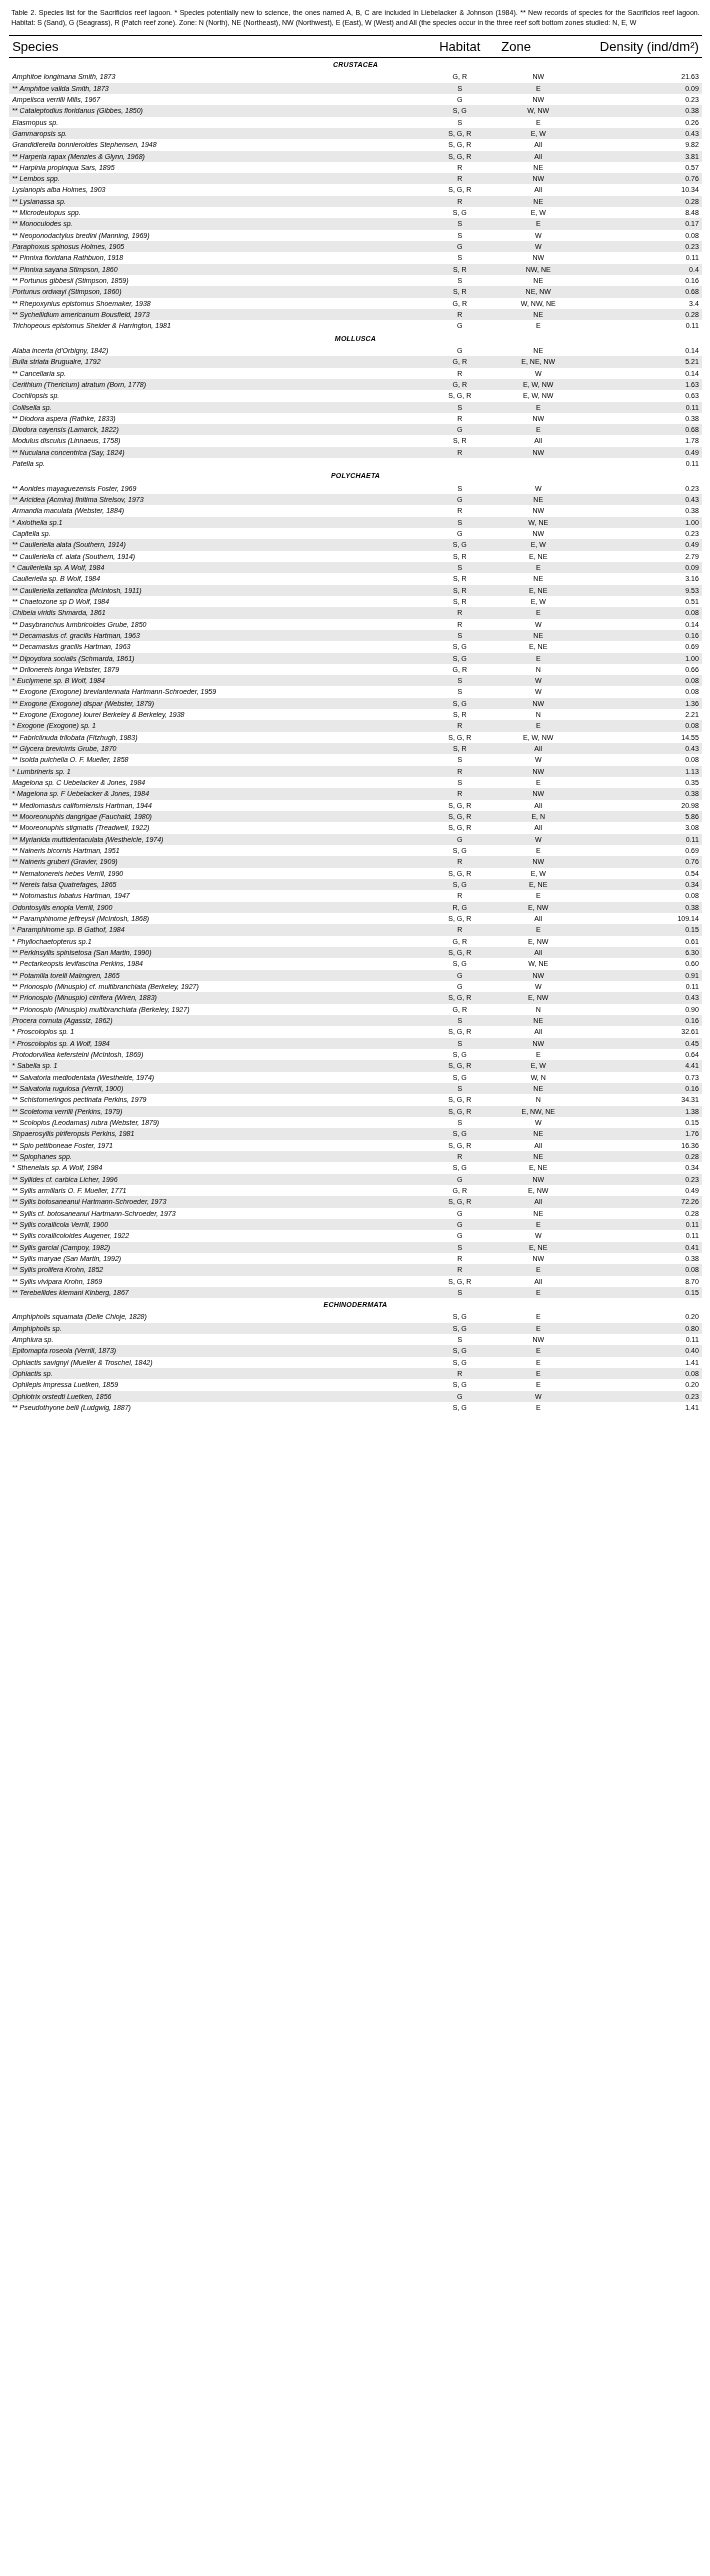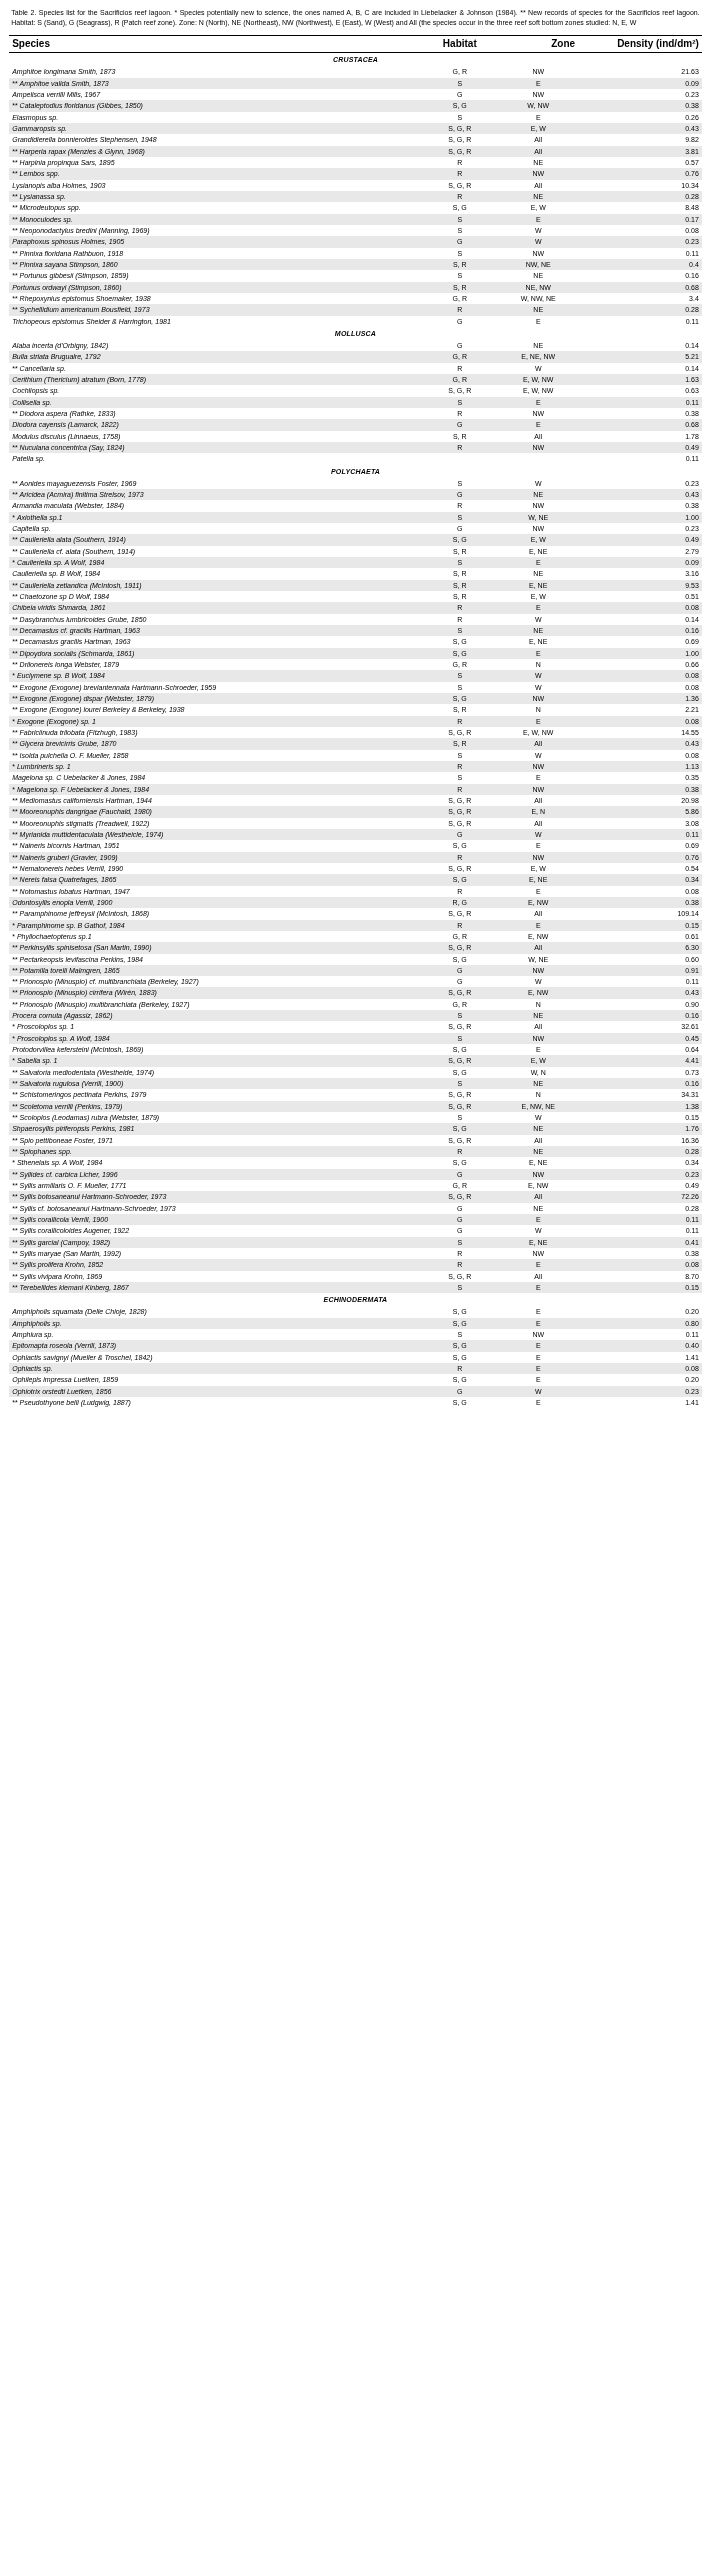--- a/index.html
+++ b/index.html
@@ -28,31 +28,31 @@
     border-collapse: collapse;
     width: 100%;
     font-size: 7px;
   }
   table.species th, table.species td {
     padding: 0px 2.8px;
     line-height: 1.62;
     vertical-align: baseline;
   }
   thead th {
-    font-weight: bold;
-    font-size: 10px;
+    font-weight: normal;
+    font-size: 13px;
     border-top: 0.9px solid #000;
     border-bottom: 0.9px solid #000;
     padding-top: 1.9px;
     padding-bottom: 1.9px;
     background: #fff;
   }
   th.c-species { text-align: left; width: 386px; }
   th.c-habitat { width: 68px; }
-  th.c-zone    { text-align: right; width: 70px; }
+  th.c-zone    { text-align: left; width: 70px; }
   th.c-density { text-align: right; width: 112px; }
 
   td.c-species { text-align: left; }
   td.c-habitat { text-align: center; }
   td.c-zone    { text-align: center; }
   td.c-density { text-align: right; padding-right: 24.6px; }
 
   tr.alt td { background: #e8e8e8; }
   tr.plain td { background: #ffffff; }
 

